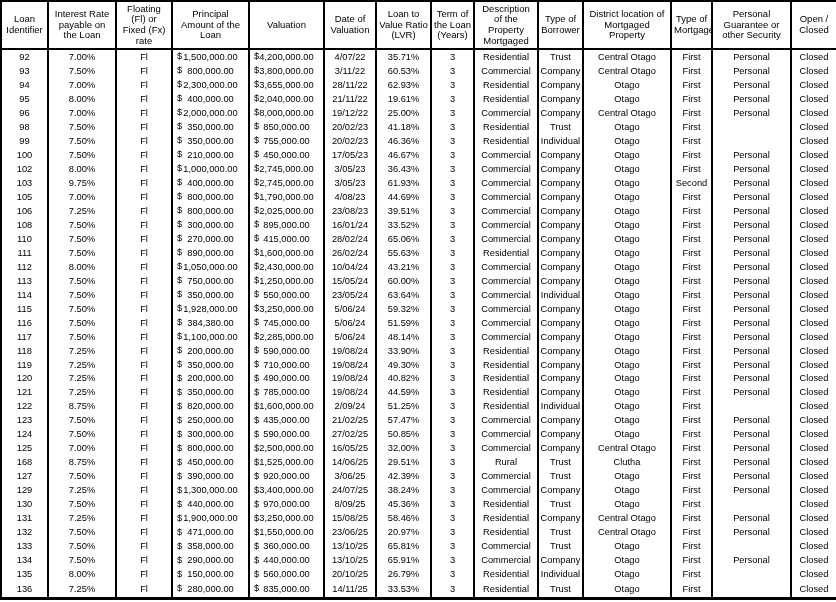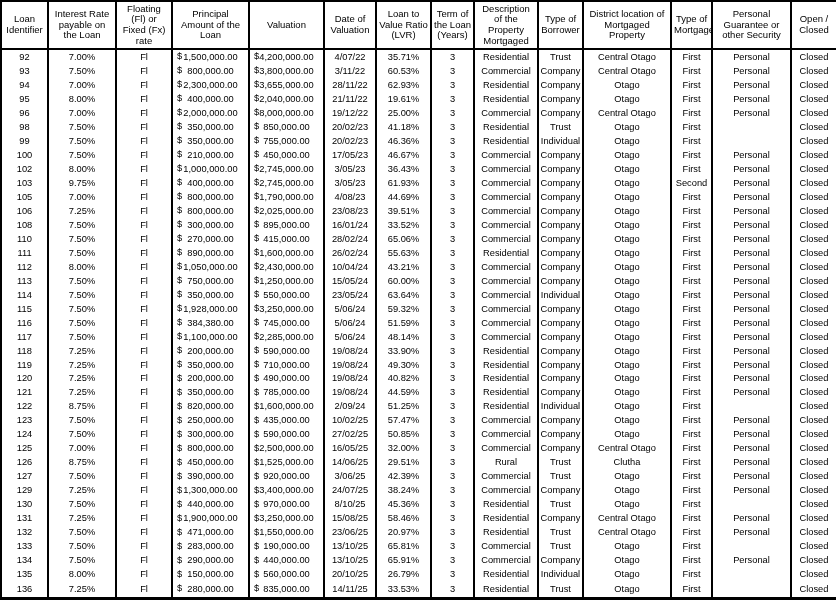--- a/index.html
+++ b/index.html
@@ -518,21 +518,21 @@
           <td>First</td>
           <td></td>
           <td>Closed</td>
         </tr>
         <tr>
           <td>123</td>
           <td>7.50%</td>
           <td>Fl</td>
           <td class="money"><span class="cur">$</span><span>250,000.00</span></td>
           <td class="money"><span class="cur">$</span><span>435,000.00</span></td>
-          <td>10/02/25</td>
+          <td>21/02/25</td>
           <td>57.47%</td>
           <td>3</td>
           <td>Commercial</td>
           <td>Company</td>
           <td>Otago</td>
           <td>First</td>
           <td>Personal</td>
           <td>Closed</td>
         </tr>
         <tr>
@@ -561,21 +561,21 @@
           <td>32.00%</td>
           <td>3</td>
           <td>Commercial</td>
           <td>Company</td>
           <td>Central Otago</td>
           <td>First</td>
           <td>Personal</td>
           <td>Closed</td>
         </tr>
         <tr>
-          <td>126</td>
+          <td>168</td>
           <td>8.75%</td>
           <td>Fl</td>
           <td class="money"><span class="cur">$</span><span>450,000.00</span></td>
           <td class="money"><span class="cur">$</span><span>1,525,000.00</span></td>
           <td>14/06/25</td>
           <td>29.51%</td>
           <td>3</td>
           <td>Rural</td>
           <td>Trust</td>
           <td>Clutha</td>
@@ -614,21 +614,21 @@
           <td>First</td>
           <td>Personal</td>
           <td>Closed</td>
         </tr>
         <tr>
           <td>130</td>
           <td>7.50%</td>
           <td>Fl</td>
           <td class="money"><span class="cur">$</span><span>440,000.00</span></td>
           <td class="money"><span class="cur">$</span><span>970,000.00</span></td>
-          <td>8/10/25</td>
+          <td>8/09/25</td>
           <td>45.36%</td>
           <td>3</td>
           <td>Residential</td>
           <td>Trust</td>
           <td>Otago</td>
           <td>First</td>
           <td></td>
           <td>Closed</td>
         </tr>
         <tr>
@@ -660,22 +660,22 @@
           <td>Trust</td>
           <td>Central Otago</td>
           <td>First</td>
           <td>Personal</td>
           <td>Closed</td>
         </tr>
         <tr>
           <td>133</td>
           <td>7.50%</td>
           <td>Fl</td>
-          <td class="money"><span class="cur">$</span><span>283,000.00</span></td>
-          <td class="money"><span class="cur">$</span><span>190,000.00</span></td>
+          <td class="money"><span class="cur">$</span><span>358,000.00</span></td>
+          <td class="money"><span class="cur">$</span><span>360,000.00</span></td>
           <td>13/10/25</td>
           <td>65.81%</td>
           <td>3</td>
           <td>Commercial</td>
           <td>Trust</td>
           <td>Otago</td>
           <td>First</td>
           <td></td>
           <td>Closed</td>
         </tr>

